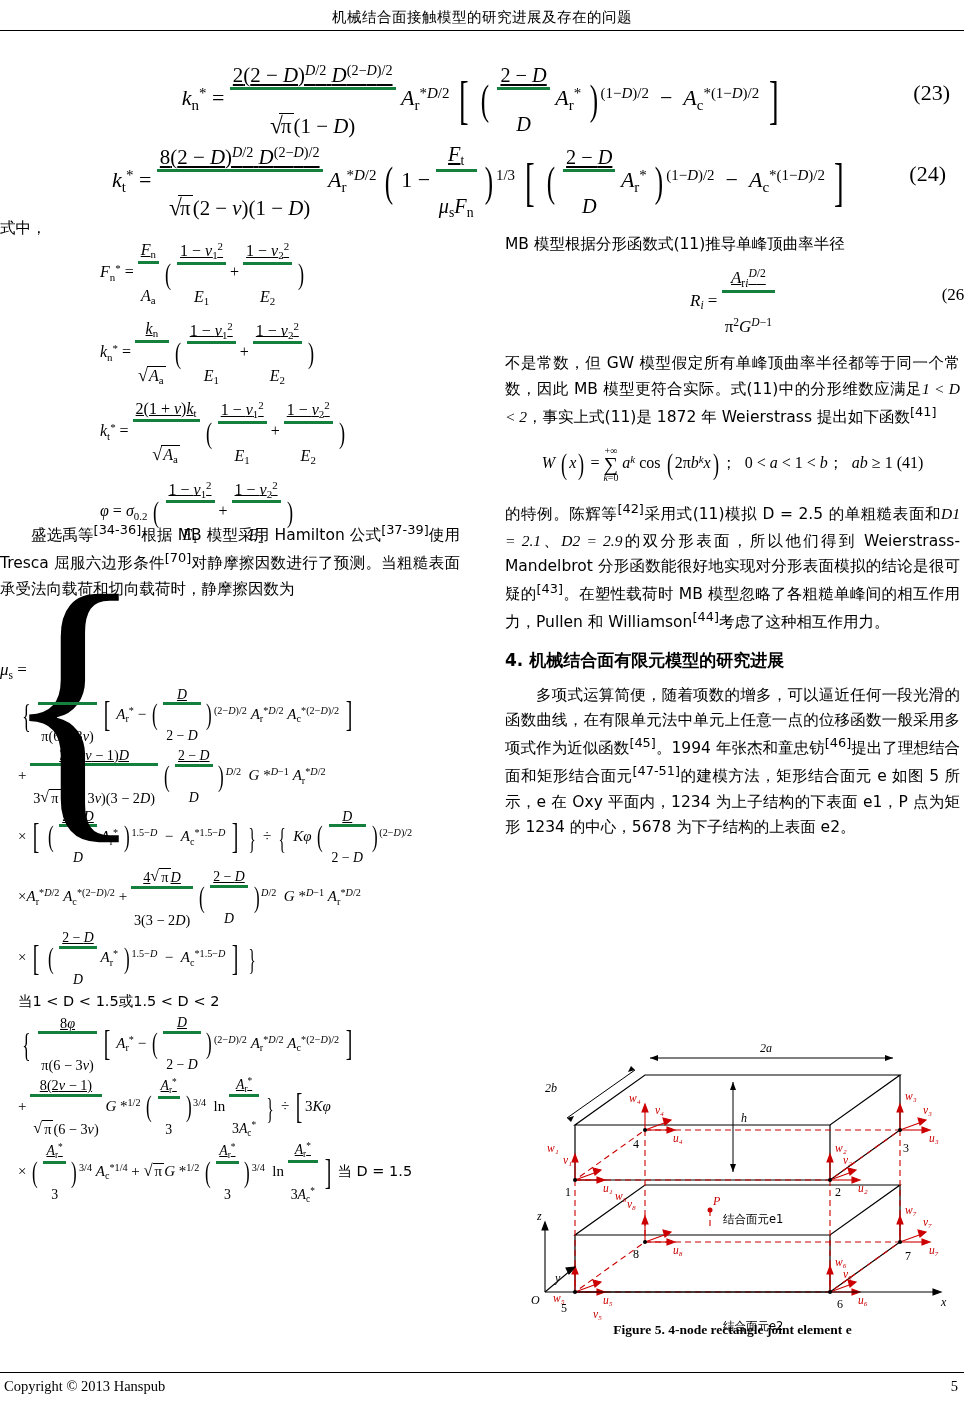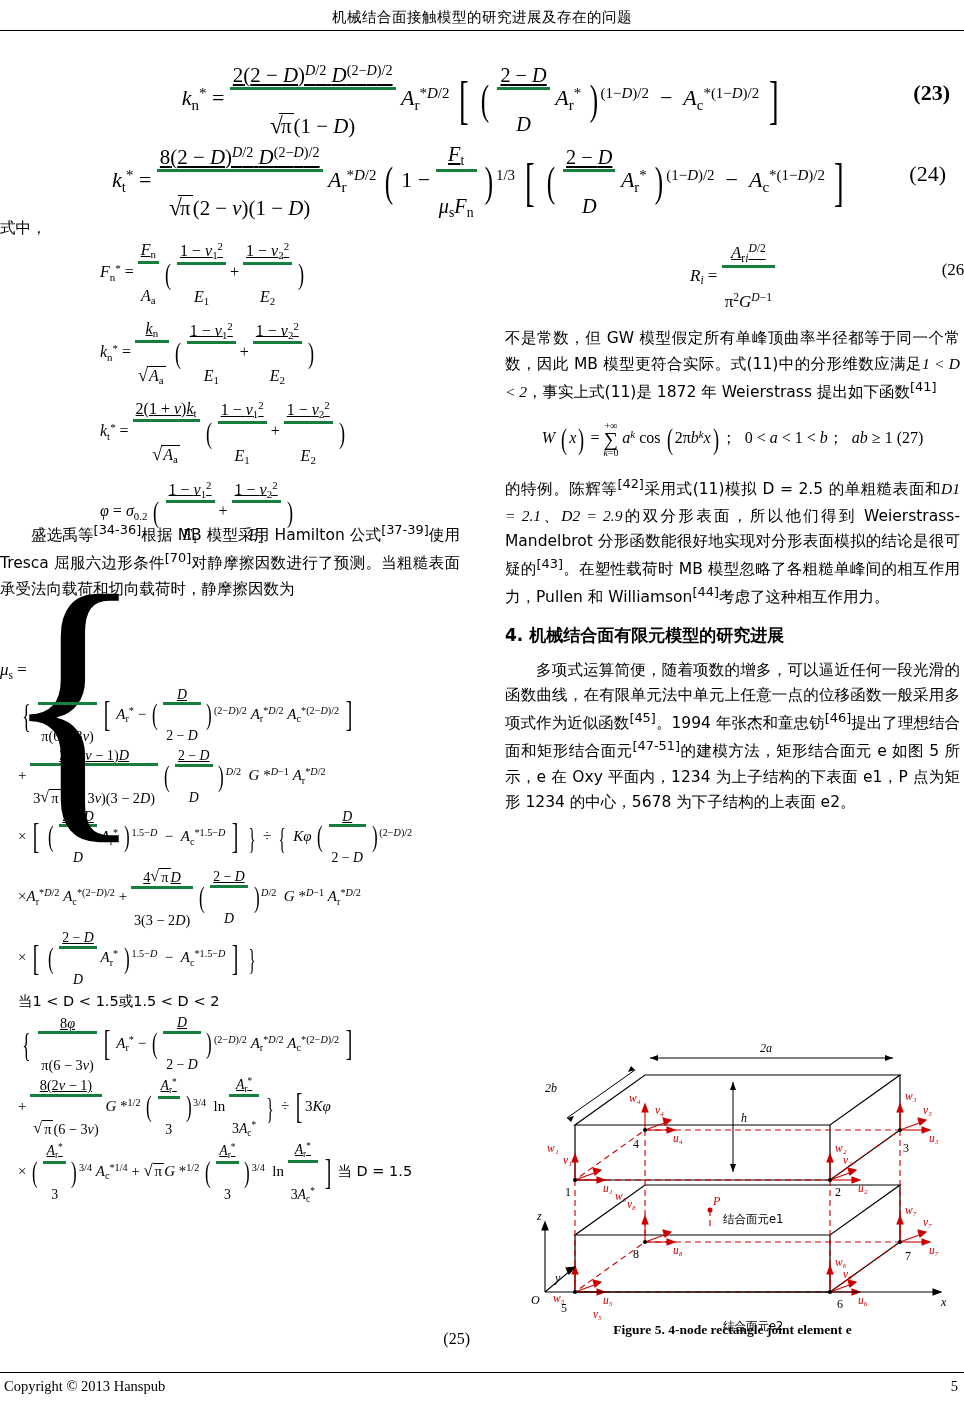--- a/index.html
+++ b/index.html
@@ -130,21 +130,21 @@
     <span class="pbig">(</span>
     <span class="frac" style="font-size:0.92em;">
       <span class="num">2 − <span class="m">D</span></span>
       <span class="den"><span class="m">D</span></span>
     </span>
     <span class="m">A</span><span class="sub">r</span><span class="sup">*</span>
     <span class="pbig">)</span><span class="sup">(1−</span><span class="supi">D</span><span class="sup">)/2</span>
     &nbsp;−&nbsp;
     <span class="m">A</span><span class="sub">c</span><span class="sup">*(1−</span><span class="supi">D</span><span class="sup">)/2</span>
     <span class="bbig">]</span>
-    <span class="eqno" style="top:18px;right:14px;font-weight:bold;">(23)</span>
+    <span class="eqno" style="top:18px;right:14px;">(23)</span>
   </div>
 
   <div class="eq eq24">
     <span class="m">k</span><span class="sub">t</span><span class="sup">*</span>
     =
     <span class="frac" style="font-size:0.95em;">
       <span class="num">8<span class="up">(</span>2 − <span class="m">D</span><span class="up">)</span><span class="supi">D</span><span class="sup">/2</span> <span class="m">D</span><span class="sup">(2−</span><span class="supi">D</span><span class="sup">)/2</span></span>
       <span class="den"><span class="sqrt"><span class="rad">π</span></span><span class="up">(</span>2 − <span class="m">ν</span><span class="up">)(</span>1 − <span class="m">D</span><span class="up">)</span></span>
     </span>
     <span class="m">A</span><span class="sub">r</span><span class="sup">*</span><span class="supi">D</span><span class="sup">/2</span>
@@ -349,23 +349,23 @@
         <span class="pbig">)</span><span class="sup">3/4</span>
         &nbsp;ln
         <span class="frac" style="font-size:0.92em;"><span class="num"><span class="m">A</span><span class="sub">r</span><span class="sup">*</span></span><span class="den">3<span class="m">A</span><span class="sub">c</span><span class="sup">*</span></span></span>
         <span class="bbig">]</span>
         <span style="font-family:'DejaVu Sans',sans-serif;font-size:14.5px;">当 D = 1.5</span>
       </div>
 
     </div>
   </div>
 
-  <div class="eq25">(25)</div>
 
   <div class="col-r">
+    <p>MB 模型根据分形函数式(11)推导单峰顶曲率半径</p>
 
     <div class="eq26">
       <span class="m">R</span><span class="subi">i</span> =
       <span class="frac">
         <span class="num"><span class="m">A</span><span class="sub">r</span><span class="subi">i</span><span class="supi">D</span><span class="sup">/2</span></span>
         <span class="den"><span class="up">π</span><span class="sup">2</span><span class="m">G</span><span class="supi">D</span><span class="sup">−1</span></span>
       </span>
       <span class="eqno" style="right:-10px;top:14px;">(26)</span>
     </div>
 
@@ -379,21 +379,21 @@
       <span style="display:inline-block;text-align:center;vertical-align:middle;line-height:1;font-size:0.62em;">
         <span style="display:block;">+∞</span>
         <span style="display:block;font-size:2.0em;line-height:0.85;">∑</span>
         <span style="display:block;"><span class="m">k</span>=0</span>
       </span>
       <span class="m">a</span><span class="supi">k</span>
       <span class="up">cos</span>
       <span class="pbig">(</span>2<span class="up">π</span><span class="m">b</span><span class="supi">k</span><span class="m">x</span><span class="pbig">)</span>；
       &nbsp;0 &lt; <span class="m">a</span> &lt; 1 &lt; <span class="m">b</span>；&nbsp;
       <span class="m">ab</span> ≥ 1
-      <span>(27)</span>
+      <span>(41)</span>
     </div>
 
     <p>
       <span>的特例。陈辉等</span><sup>[42]</sup><span>采用式(11)模拟 D = 2.5 的单粗糙表面和</span><span class="m">D1 = 2.1</span><span>、</span><span class="m">D2 = 2.9</span><span>的双分形表面，所以他们得到 Weierstrass-Mandelbrot 分形函数能很好地实现对分形表面模拟的结论是很可疑的</span><sup>[43]</sup><span>。在塑性载荷时 MB 模型忽略了各粗糙单峰间的相互作用力，Pullen 和 Williamson</span><sup>[44]</sup><span>考虑了这种相互作用力。</span>
     </p>
 
     <div class="sechead">4. 机械结合面有限元模型的研究进展</div>
 
     <p class="indent">
       <span>多项式运算简便，随着项数的增多，可以逼近任何一段光滑的函数曲线，在有限单元法中单元上任意一点的位移函数一般采用多项式作为近似函数</span><sup>[45]</sup><span>。1994 年张杰和童忠钫</span><sup>[46]</sup><span>提出了理想结合面和矩形结合面元</span><sup>[47-51]</sup><span>的建模方法，矩形结合面元 e 如图 5 所示，e 在 Oxy 平面内，1234 为上子结构的下表面 e1，P 点为矩形 1234 的中心，5678 为下子结构的上表面 e2。</span>

